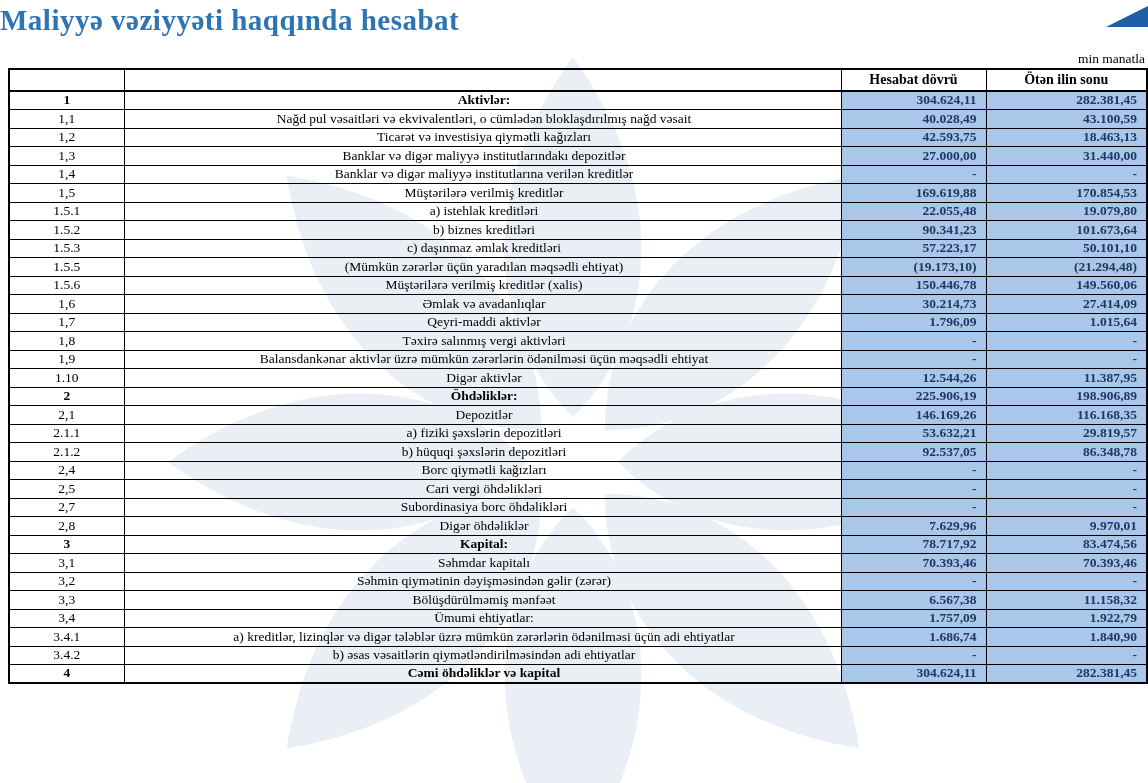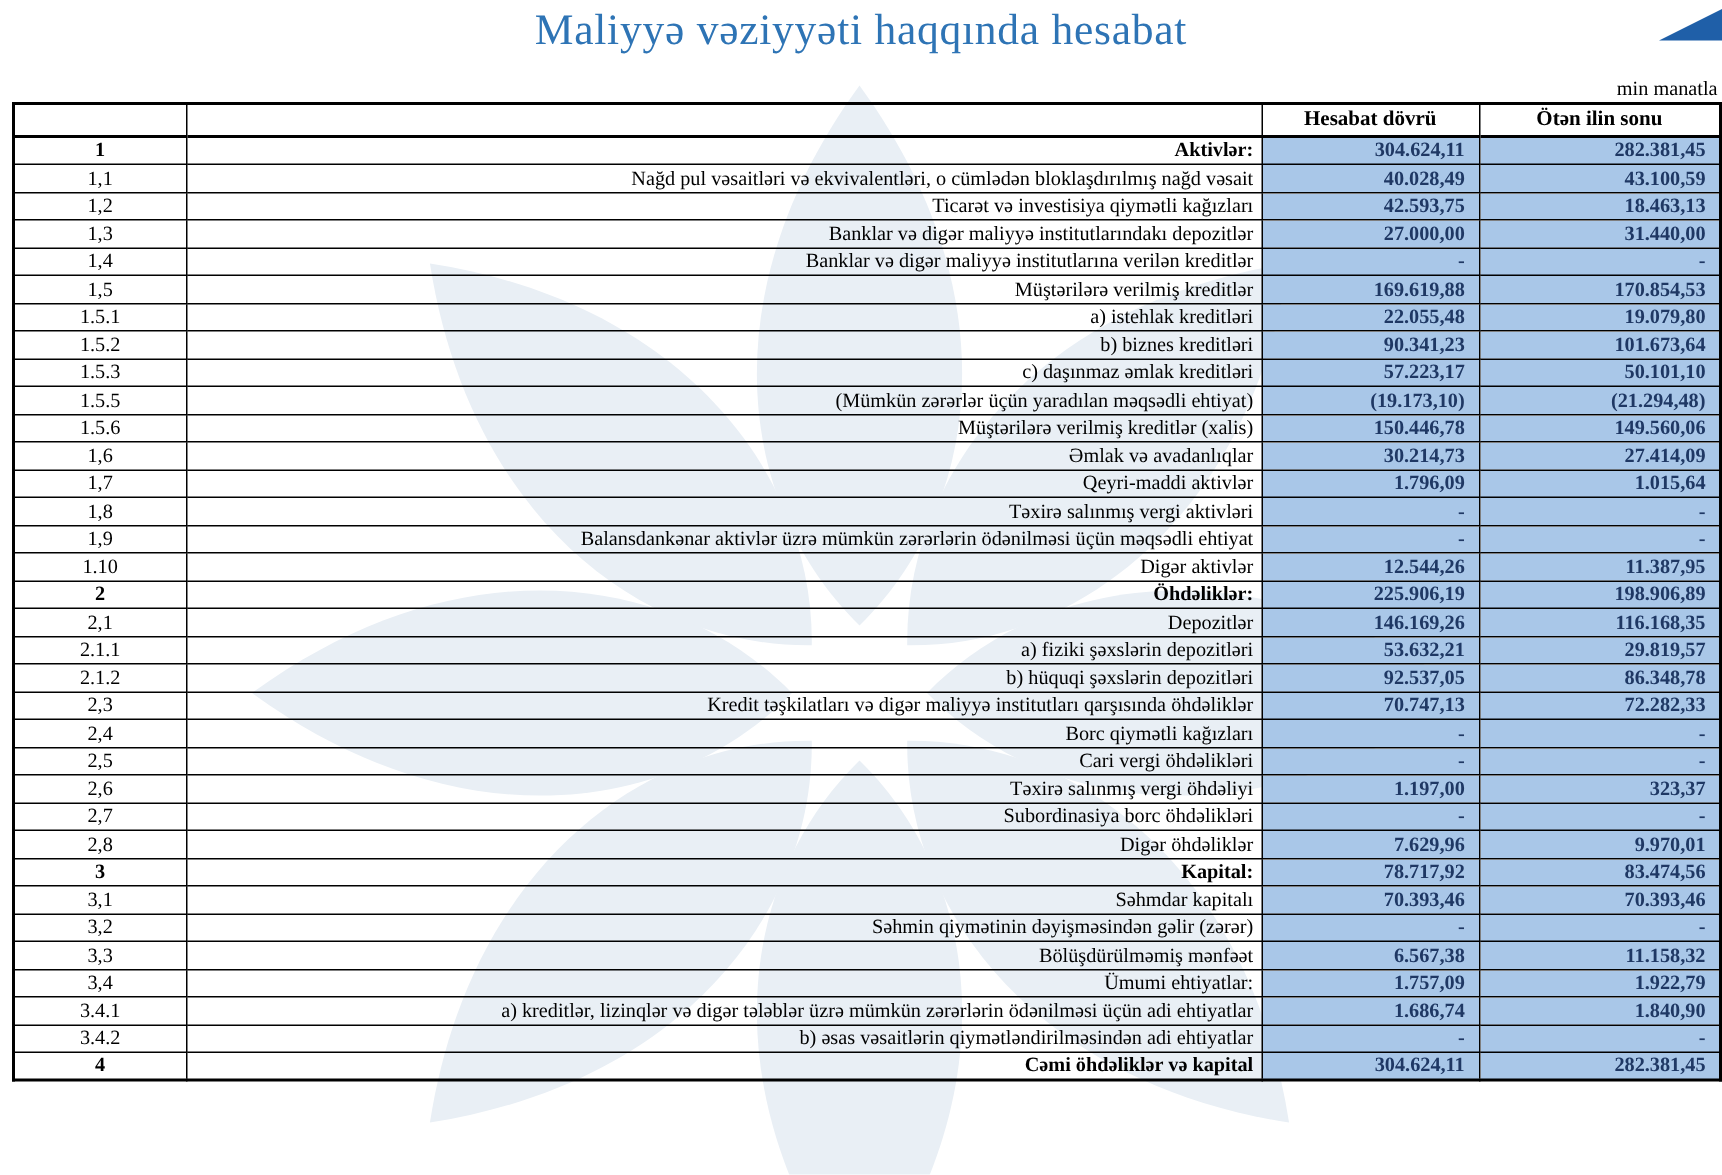--- a/index.html
+++ b/index.html
@@ -9,22 +9,21 @@
     position: relative; overflow: hidden;
     background: #ffffff;
     font-family: "Liberation Serif", serif;
     color: #000;
   }
 
   .watermark { position: absolute; left: 0; top: 0; z-index: 0; }
 
   .page-title {
     position: absolute; top: 4px; left: 0; width: 100%;
-    text-align: center;
-    font-size: 29px; font-weight: normal;
+    font-size: 29px; font-weight: bold;
     color: var(--title-blue, #2E74B5);
     z-index: 2;
     letter-spacing: 0.5px;
   }
 
   .corner-triangle { position: absolute; top: 6px; right: 0; z-index: 2; }
 
   .unit-note {
     position: absolute; top: 51px; right: 3px;
     font-size: 13.5px; font-weight: normal;
@@ -53,21 +52,21 @@
   .report td {
     height: 18.5px;
     font-size: 13.5px;
     line-height: 1.05;
     padding: 0 5px;
     overflow: hidden;
     white-space: nowrap;
   }
 
   td.num-col  { text-align: center; }
-  td.label-col { text-align: right; padding-left: 8px; }
+  td.label-col { text-align: center; padding-left: 8px; }
   td.val-col {
     text-align: right;
     font-weight: bold;
     color: var(--value-text, #1F3864);
     background: var(--cell-blue, #A9C7E8);
     padding-right: 9px;
   }
 
   tr.bold td { font-weight: bold; }
   tr.thick-top td { border-top-width: 2px; }
@@ -227,42 +226,30 @@
           <td class="val-col">53.632,21</td>
           <td class="val-col">29.819,57</td>
         </tr>
         <tr>
           <td class="num-col">2.1.2</td>
           <td class="label-col">b) hüquqi şəxslərin depozitləri</td>
           <td class="val-col">92.537,05</td>
           <td class="val-col">86.348,78</td>
         </tr>
         <tr>
-          <td class="num-col">2,3</td>
-          <td class="label-col">Kredit təşkilatları və digər maliyyə institutları qarşısında öhdəliklər</td>
-          <td class="val-col">70.747,13</td>
-          <td class="val-col">72.282,33</td>
-        </tr>
-        <tr>
           <td class="num-col">2,4</td>
           <td class="label-col">Borc qiymətli kağızları</td>
           <td class="val-col">-</td>
           <td class="val-col">-</td>
         </tr>
         <tr>
           <td class="num-col">2,5</td>
           <td class="label-col">Cari vergi öhdəlikləri</td>
           <td class="val-col">-</td>
           <td class="val-col">-</td>
-        </tr>
-        <tr>
-          <td class="num-col">2,6</td>
-          <td class="label-col">Təxirə salınmış vergi öhdəliyi</td>
-          <td class="val-col">1.197,00</td>
-          <td class="val-col">323,37</td>
         </tr>
         <tr>
           <td class="num-col">2,7</td>
           <td class="label-col">Subordinasiya borc öhdəlikləri</td>
           <td class="val-col">-</td>
           <td class="val-col">-</td>
         </tr>
         <tr>
           <td class="num-col">2,8</td>
           <td class="label-col">Digər öhdəliklər</td>

